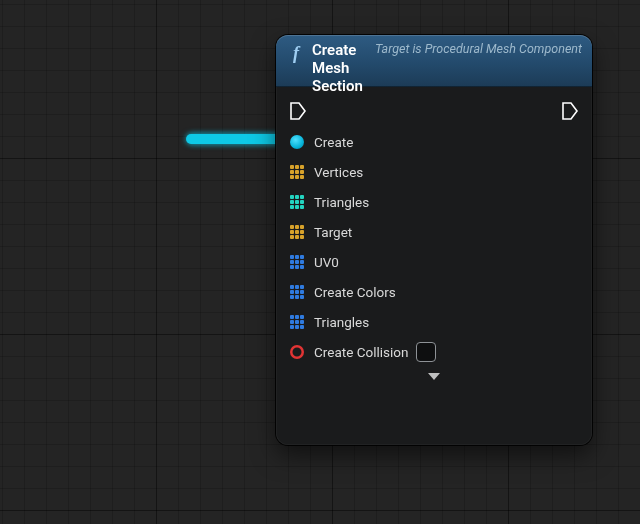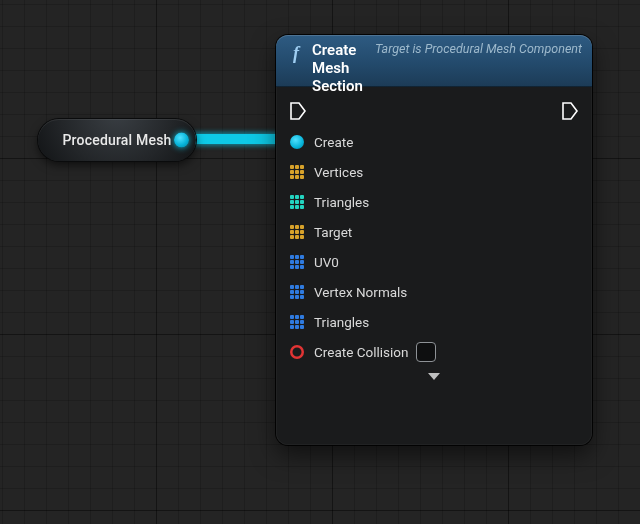--- a/index.html
+++ b/index.html
@@ -62,24 +62,20 @@
   .g-blue span{background:#2f7be0}
 </style>
 </head>
 <body>
 
 <div class="canvas">
 
   <div class="wire-blur"></div>
   <div class="wire-main"></div>
 
-  <div class="pill">
-    <span class="pill-label">Procedural Mesh</span>
-    <span class="pill-dot"></span>
-  </div>
 
   <div class="node">
     <div class="node-header">
       <div class="fn-icon">f</div>
       <div class="hdr-text">
         <span class="hdr-title">Create Mesh Section</span>
         <span class="hdr-sub">Target is Procedural Mesh Component</span>
       </div>
     </div>
     <div class="node-body">
@@ -168,21 +164,21 @@
             <span></span>
             <span></span>
             <span></span>
             <span></span>
             <span></span>
             <span></span>
             <span></span>
             <span></span>
             <span></span>
           </span>
-        <span class="lbl">Vertex Normals</span>
+        <span class="lbl">Create Colors</span>
       </div>
 
       <div class="row">
         <span class="gridpin g-blue">
             <span></span>
             <span></span>
             <span></span>
             <span></span>
             <span></span>
             <span></span>

